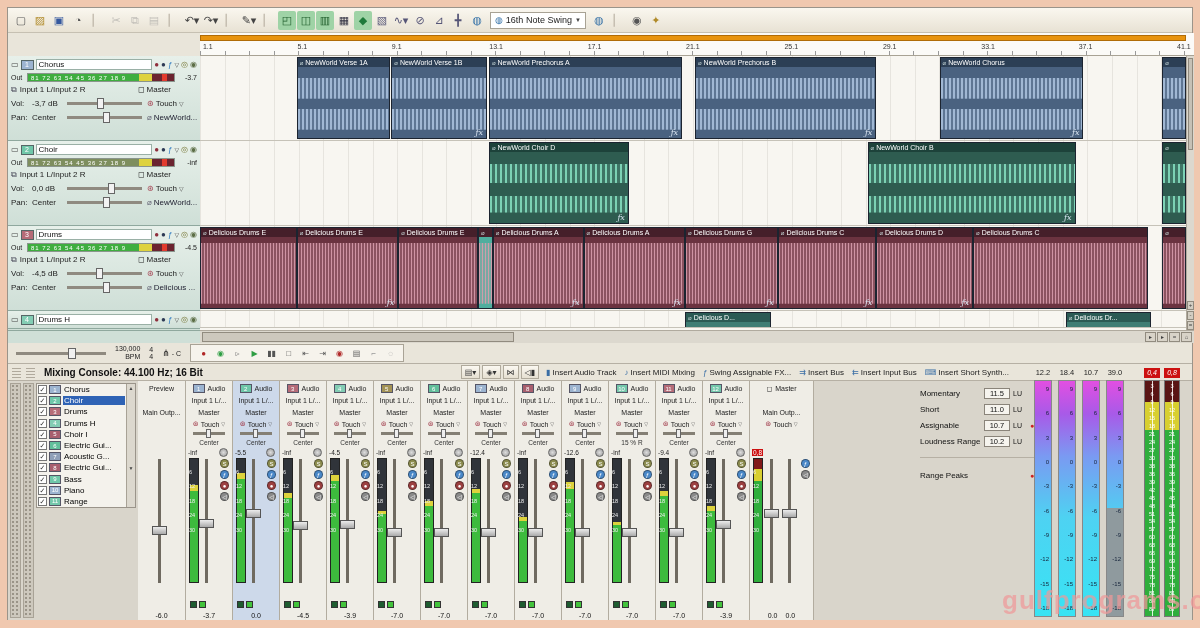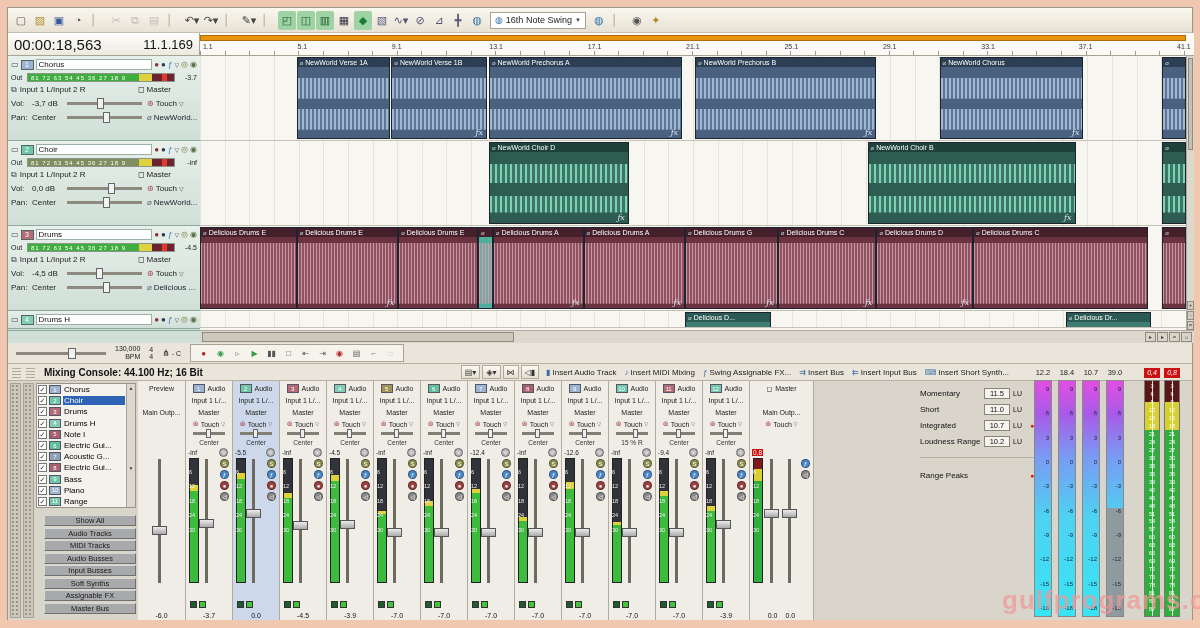--- a/index.html
+++ b/index.html
@@ -276,24 +276,20 @@
         </span>
         <span class="tb-ico" style="color: rgb(85, 85, 85);">
           <span>◉</span>
         </span>
         <span class="tb-ico" style="color: rgb(176, 138, 40);">
           <span>✦</span>
         </span>
       </div>
   </div>
 
-  <div class="timebox">
-    <span class="t1">00:00:18,563</span>
-    <span class="t2">11.1.169</span>
-  </div>
 
   <div class="ruler">
     <div class="rangebar"></div>
     <div class="minor"></div>
     <div>
 
     <span class="tick" style="left: 0.3%;">1.1</span>
         <span class="tick" style="left: 9.8%;">5.1</span>
         <span class="tick" style="left: 19.3%;">9.1</span>
         <span class="tick" style="left: 29.1%;">13.1</span>
@@ -835,21 +831,21 @@
           <span class="lr-name">Drums</span>
         </div>
           <div class="list-row">
           <span class="cb">✓</span>
           <span class="lr-badge" style="background: rgb(131, 205, 180);">4</span>
           <span class="lr-name">Drums H</span>
         </div>
           <div class="list-row">
           <span class="cb">✓</span>
           <span class="lr-badge" style="background: rgb(168, 95, 110);">5</span>
-          <span class="lr-name">Note I</span>
+          <span class="lr-name">Choir I</span>
         </div>
           <div class="list-row">
           <span class="cb">✓</span>
           <span class="lr-badge" style="background: rgb(98, 191, 155);">6</span>
           <span class="lr-name">Electric Gui...</span>
         </div>
           <div class="list-row">
           <span class="cb">✓</span>
           <span class="lr-badge" style="background: rgb(143, 159, 184);">7</span>
           <span class="lr-name">Acoustic G...</span>
@@ -871,31 +867,20 @@
         </div>
           <div class="list-row">
           <span class="cb">✓</span>
           <span class="lr-badge" style="background: rgb(116, 199, 171);">11</span>
           <span class="lr-name">Range</span>
         </div>
         </div>
       <div class="list-scroll">▲<br><br><br><br><br><br><br><br><br><br>▼</div>
     </div>
 
-    <div class="filters">
-
-    <div class="filter-btn">Show All</div>
-        <div class="filter-btn">Audio Tracks</div>
-        <div class="filter-btn">MIDI Tracks</div>
-        <div class="filter-btn">Audio Busses</div>
-        <div class="filter-btn">Input Busses</div>
-        <div class="filter-btn">Soft Synths</div>
-        <div class="filter-btn">Assignable FX</div>
-        <div class="filter-btn">Master Bus</div>
-      </div>
 
     <div class="strips">
 
       <div class="strip preview">
         <div class="s-head">Preview</div>
         <div class="s-row"></div>
         <div class="s-row">Main Outp...</div>
         <div class="s-row"></div>
         <div class="s-pan"></div>
         <div class="pan-lbl"></div>
@@ -1564,21 +1549,21 @@
           <span class="lunit">LU</span>
           <span class="led"></span>
         </div>
           <div class="lrow">
           <span class="llabel">Short</span>
           <span class="lval">11.0</span>
           <span class="lunit">LU</span>
           <span class="led"></span>
         </div>
           <div class="lrow">
-          <span class="llabel">Integrated</span>
+          <span class="llabel">Assignable</span>
           <span class="lval">10.7</span>
           <span class="lunit">LU</span>
           <span class="led">●</span>
         </div>
           <div class="lrow">
           <span class="llabel">Loudness Range</span>
           <span class="lval">10.2</span>
           <span class="lunit">LU</span>
           <span class="led"></span>
         </div>

